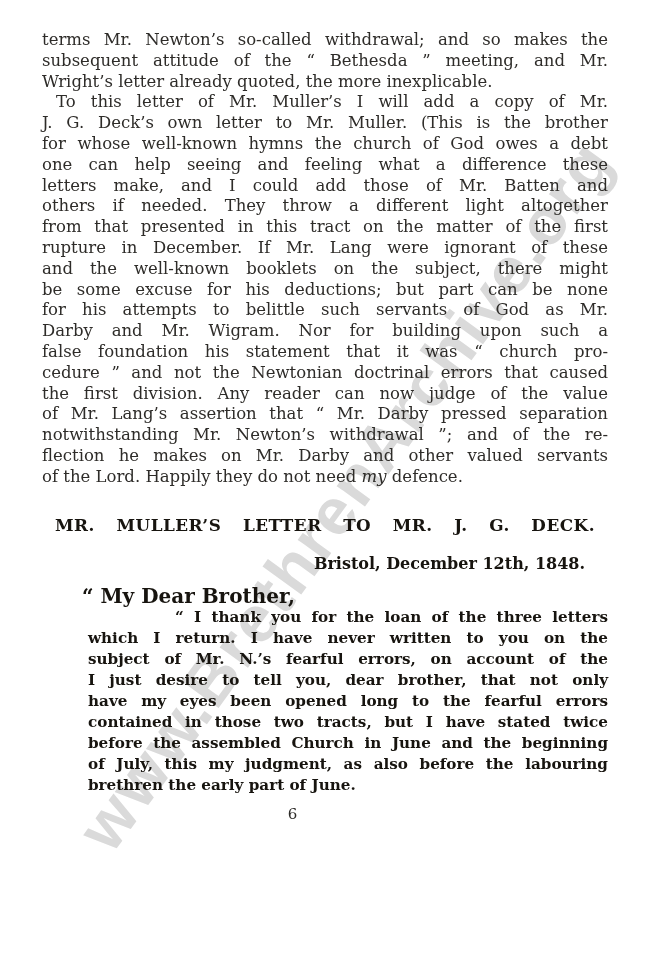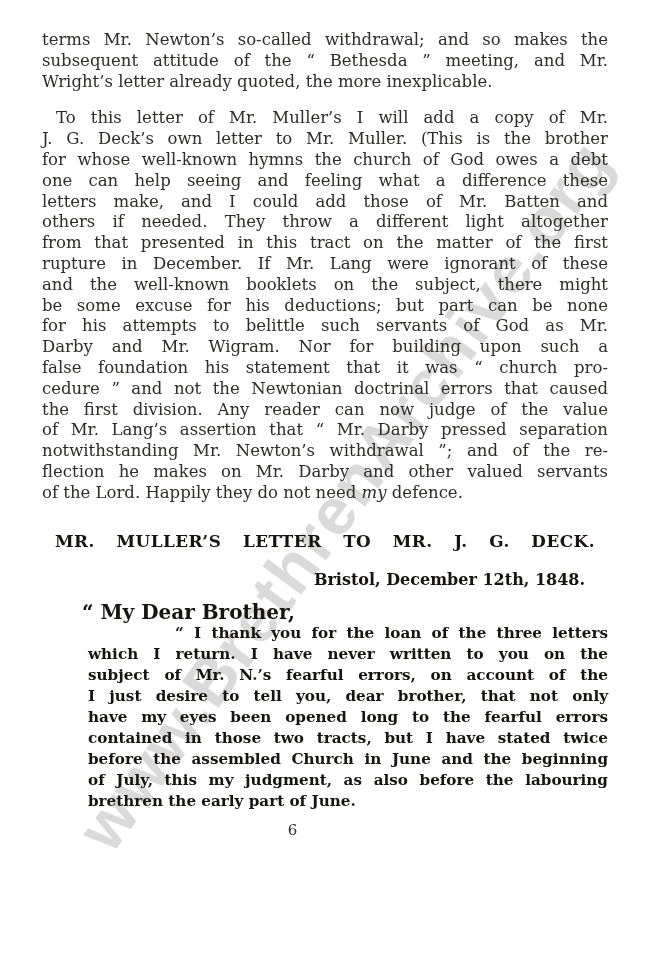--- a/index.html
+++ b/index.html
@@ -30,21 +30,21 @@
     z-index: 1;
     padding: 30px 42px 0 42px;
   }
   .para .line {
     font-size: 16.5px;
     line-height: 20.8px;
     color: var(--ink, #2e2c29);
   }
   .line.just { text-align: justify; text-align-last: justify; }
   .line.flush { text-align: left; }
-  .para-main { margin-top: 16px; }
+  .para-main { }
   .para-main .line:first-child { padding-left: 14px; }
   .heading {
     margin: 27px 0 0 0;
     padding: 0 13px;
     font-size: 16.8px;
     font-weight: bold;
     letter-spacing: 0.5px;
     line-height: 21px;
     color: var(--ink-bold, #17140f);
     text-align: justify;

